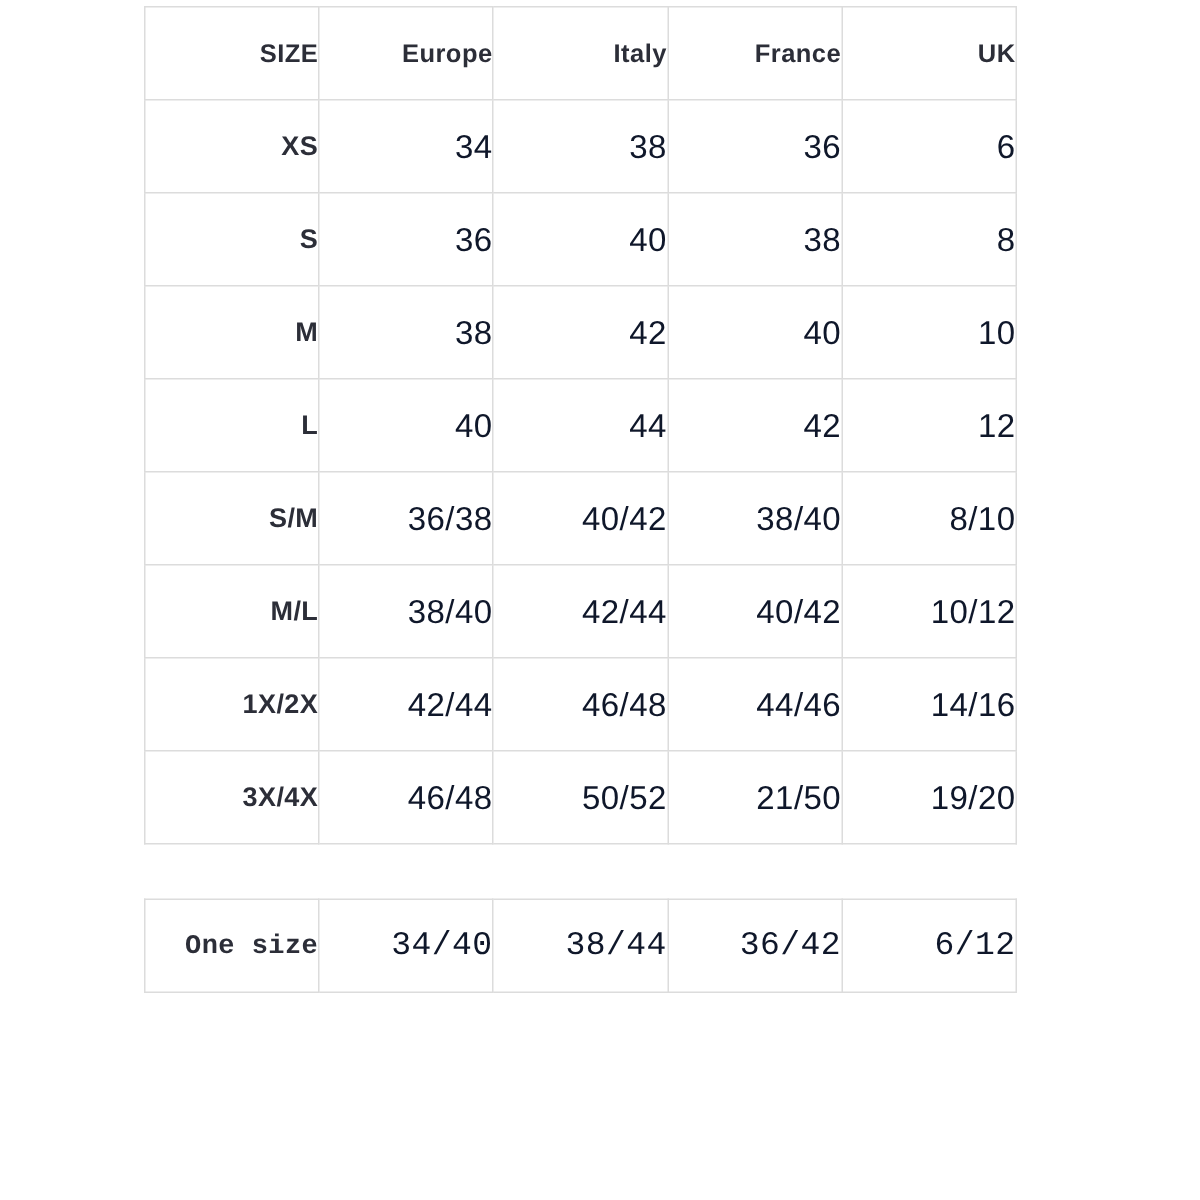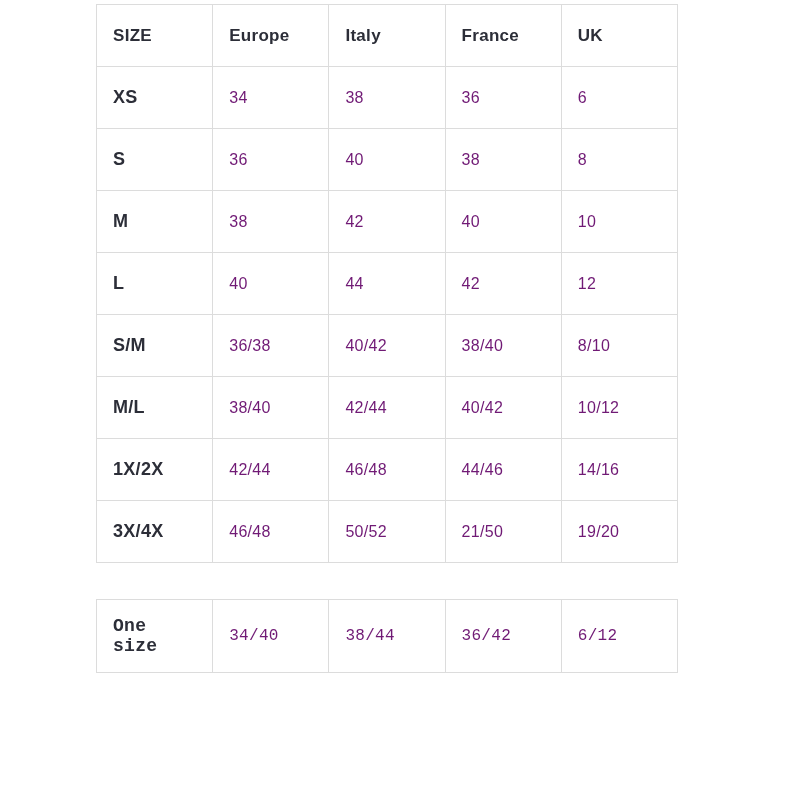--- a/index.html
+++ b/index.html
@@ -20,40 +20,40 @@
   table.size-table {
     border-collapse: collapse;
     width: 582px;
     table-layout: fixed;
     background: #ffffff;
   }
   table.size-table th,
   table.size-table td {
     border: 1px solid #dcdcdc;
     height: 62px;
-    text-align: left;
+    text-align: right;
     vertical-align: middle;
-    padding: 16px;
+    padding: 0;
   }
   th.col-header {
     font-size: 17px;
     font-weight: 700;
     color: #2c2e38;
     letter-spacing: 0.3px;
   }
   td.row-label {
     font-size: 18px;
     font-weight: 700;
     color: #2c2e38;
     letter-spacing: 0.3px;
   }
   td.cell-value {
-    font-size: 16px;
+    font-size: 22px;
     font-weight: 400;
-    color: #701a75;
+    color: #0f172a;
     letter-spacing: 0.3px;
   }
   table.secondary {
     margin-top: 36px;
     font-family: Liberation Mono, monospace;
   }
 </style>
 </head>
 <body>
 

